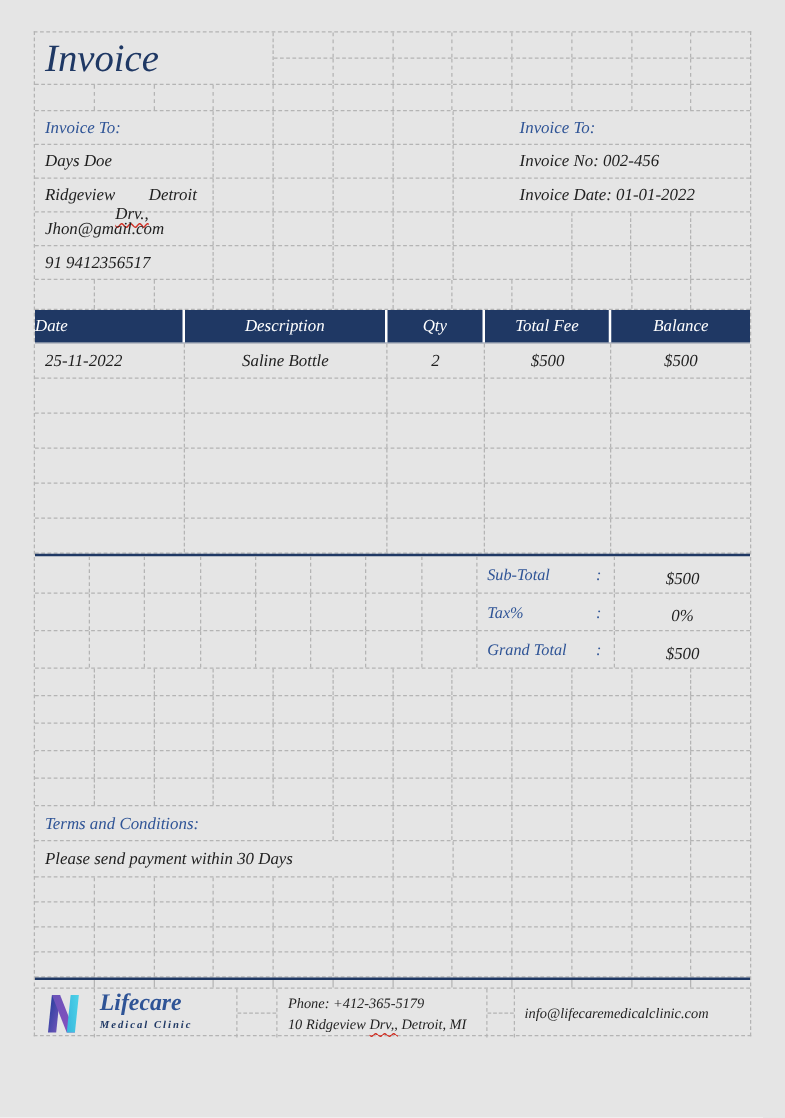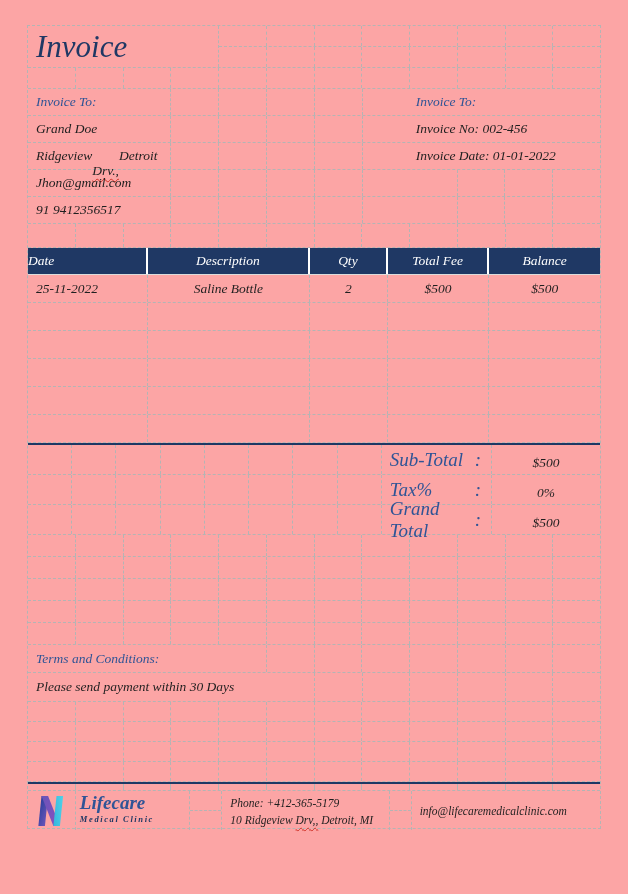--- a/index.html
+++ b/index.html
@@ -1,18 +1,18 @@
 <!DOCTYPE html>
 <html><head>
 <meta charset="utf-8">
 <style>
   * { margin:0; padding:0; box-sizing:border-box; }
   body { background:#ffffff; }
   .page {
-    position:relative; width:628px; height:894px; background:#fca5a5;
+    position:relative; width:628px; height:894px; background:#e5e5e5;
     font-family:"Liberation Serif","DejaVu Serif",serif; font-style:italic;
     color:#1f1f1f; overflow:hidden;
   }
   .sheet {
     position:absolute; left:27px; top:25px; width:574px; height:804px;
     border:1px dashed #b4b4b4; display:flex; flex-direction:column;
   }
   .row { display:flex; border-bottom:1px dashed #b4b4b4; flex-shrink:0; }
   .row:last-child { border-bottom:none; }
   .c { flex:1; border-right:1px dashed #b4b4b4; }
@@ -48,21 +48,21 @@
   .tcell:last-child { border-right:none; }
   .tcell.left { justify-content:flex-start; padding-left:8px; }
   .col-date { width:120px; } .col-desc { width:163px; } .col-qty { width:78px; }
   .col-fee { width:102px; } .col-bal { width:111px; }
 
   .hline { height:2px; background:#1f3864; flex-shrink:0; }
 
   
   .tot-row { height:30px; }
   .tot-fill { width:363px; height:100%; display:flex; }
-  .tot-label { width:114px; height:100%; border-left:1px dashed #b4b4b4; border-right:1px dashed #b4b4b4; display:flex; align-items:center; justify-content:space-between; padding:0 10px 0 8px; color:#2f5496; font-size:19px; }
+  .tot-label { width:114px; height:100%; border-left:1px dashed #b4b4b4; border-right:1px dashed #b4b4b4; display:flex; align-items:center; justify-content:space-between; padding:0 10px 0 8px; color:#2f5496; font-size:13px; }
   .tot-value { width:111px; height:100%; display:flex; align-items:center; justify-content:center; font-size:13.5px; padding-top:6px; }
   .tot-fill .c:last-child { border-right:none; }
 
   .small-row { height:22px; }
   .small-row2 { height:20px; }
 
   
   .terms-row { height:28px; }
   .terms-cell { width:239px; height:100%; border-right:1px dashed #b4b4b4; display:flex; align-items:center; padding-left:8px; }
   .terms-cells { flex:1; display:flex; }
@@ -140,21 +140,21 @@
       <div class="mid-cells">
           <div class="c"></div>
           <div class="c"></div>
           <div class="c"></div>
           <div class="c"></div>
           <div class="c"></div>
         </div>
       <div class="r-text blue-label fs13">Invoice To:</div>
     </div>
     <div class="row info-row">
-      <div class="l-text fs13">Grand Doe</div>
+      <div class="l-text fs13">Days Doe</div>
       <div class="mid-cells">
           <div class="c"></div>
           <div class="c"></div>
           <div class="c"></div>
           <div class="c"></div>
           <div class="c"></div>
         </div>
       <div class="r-text fs13">Invoice No: 002-456</div>
     </div>
     <div class="row info-row">

